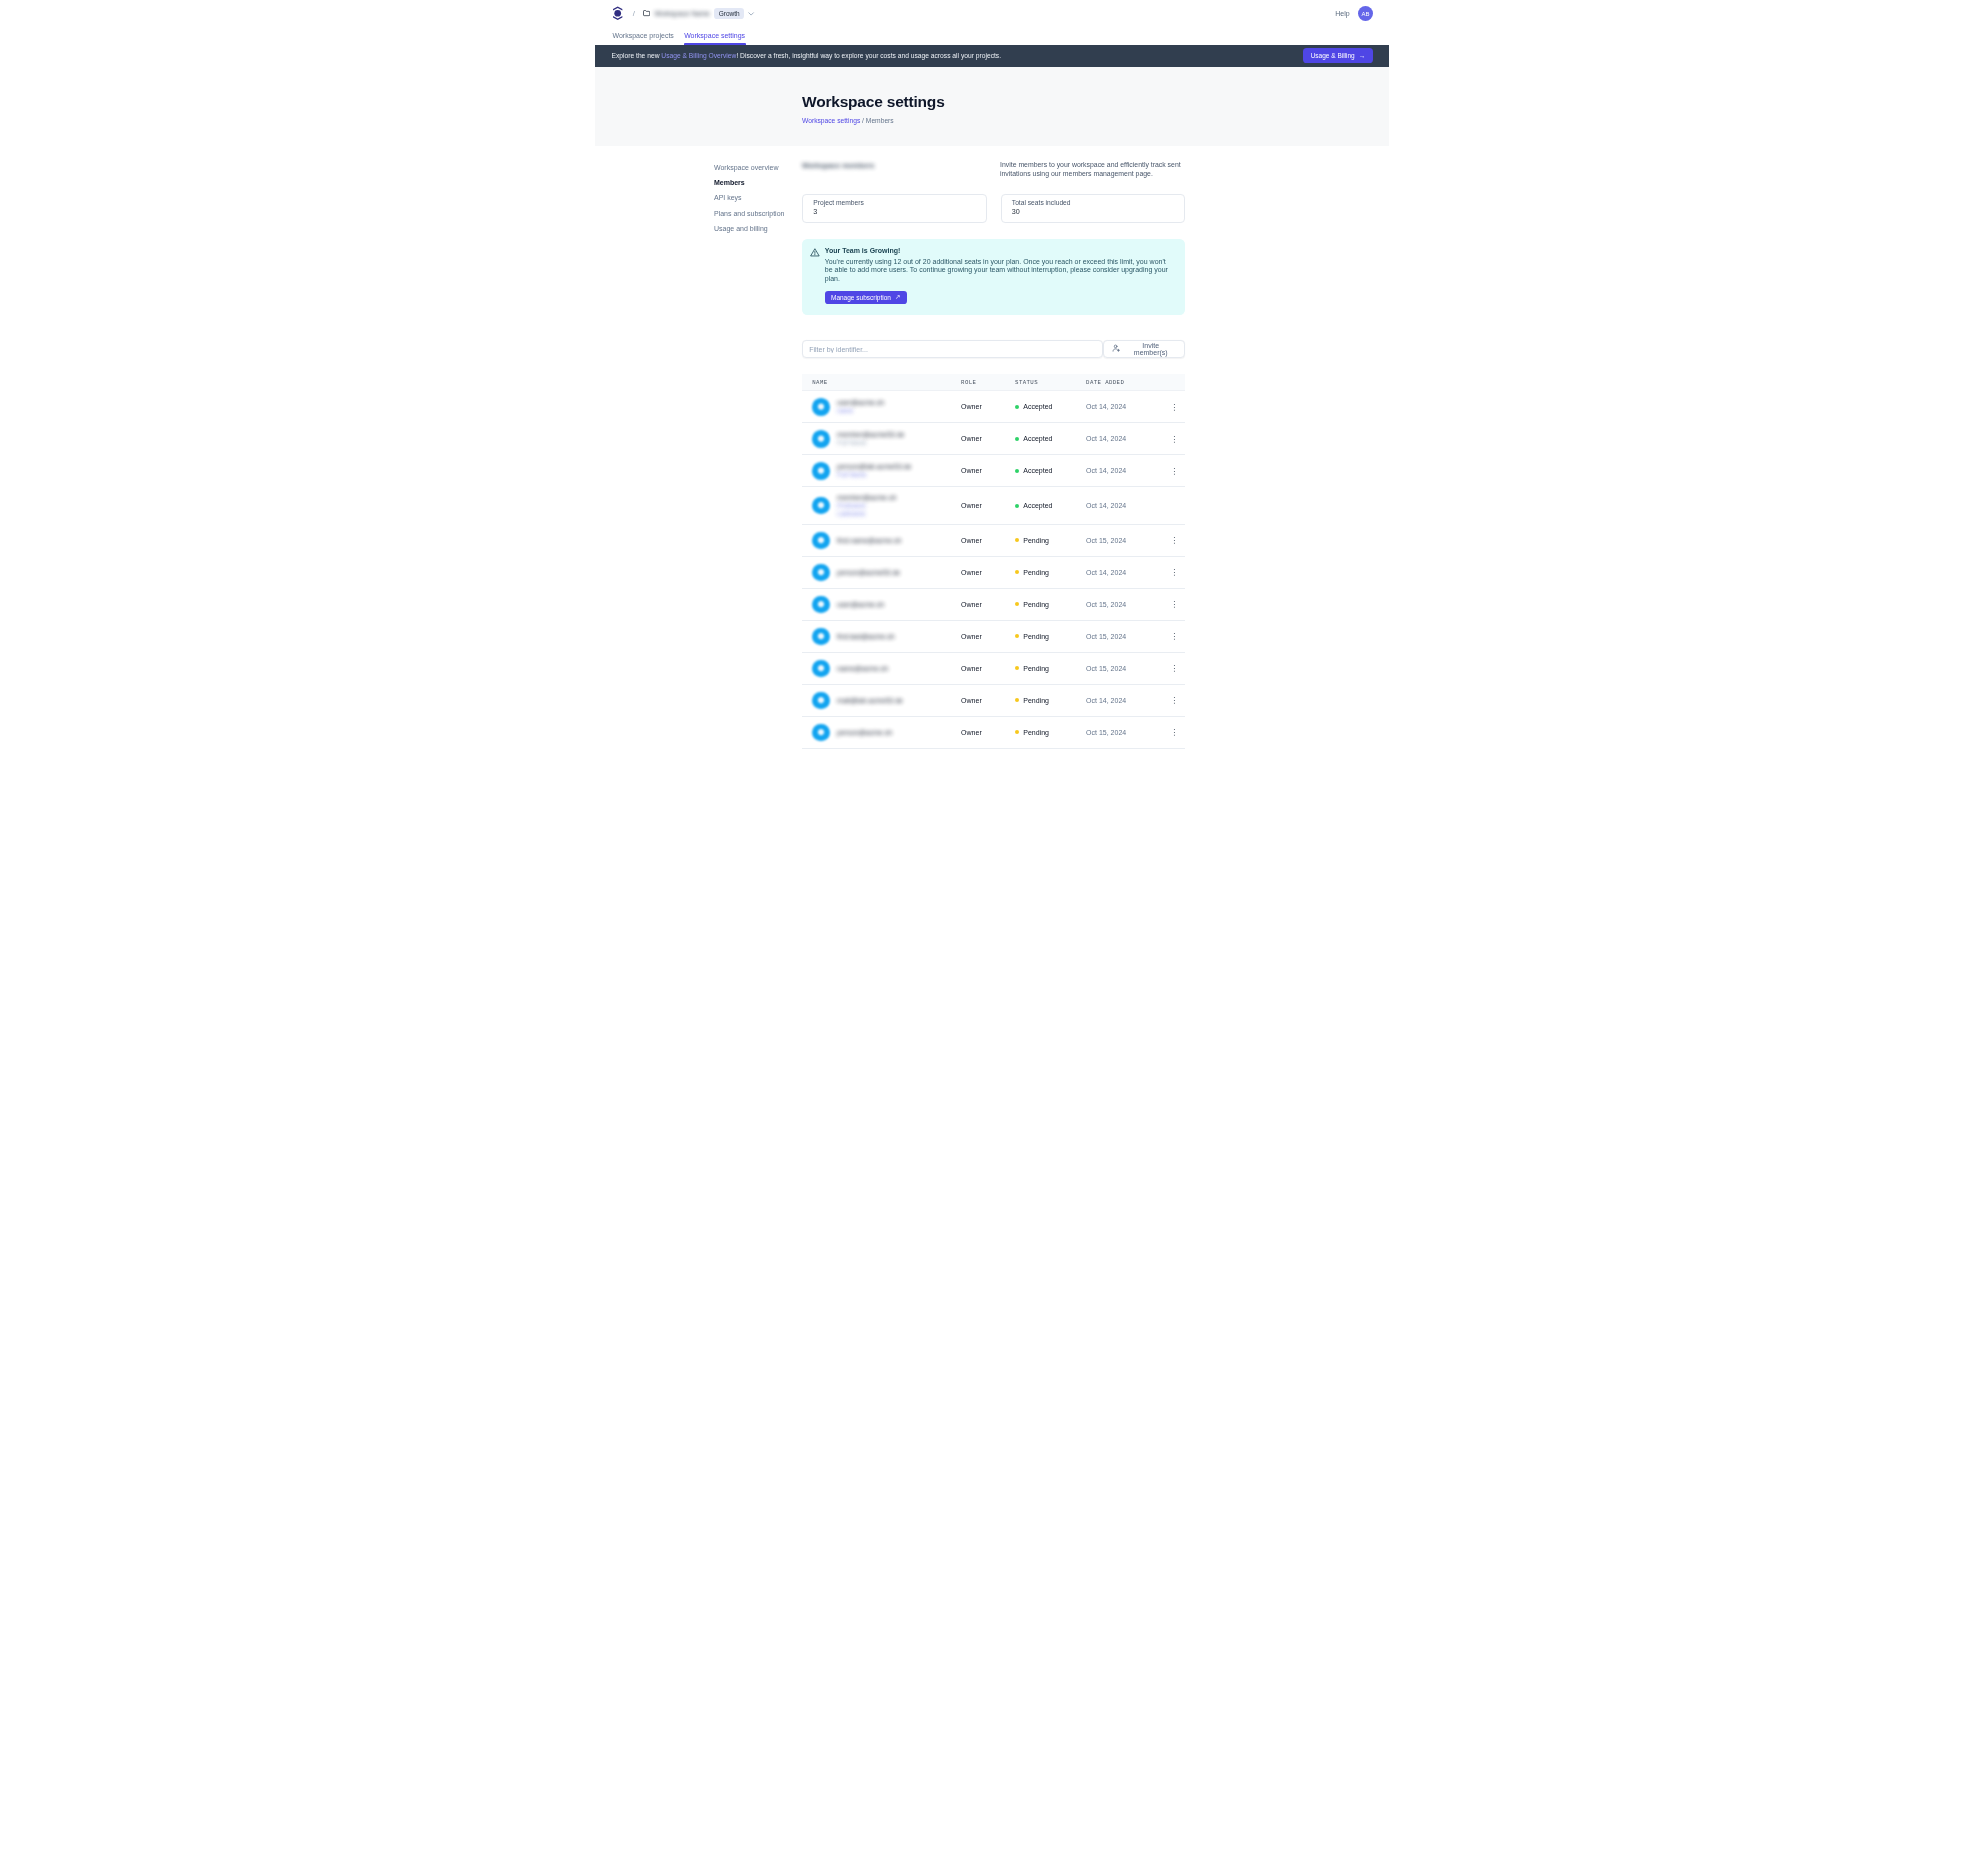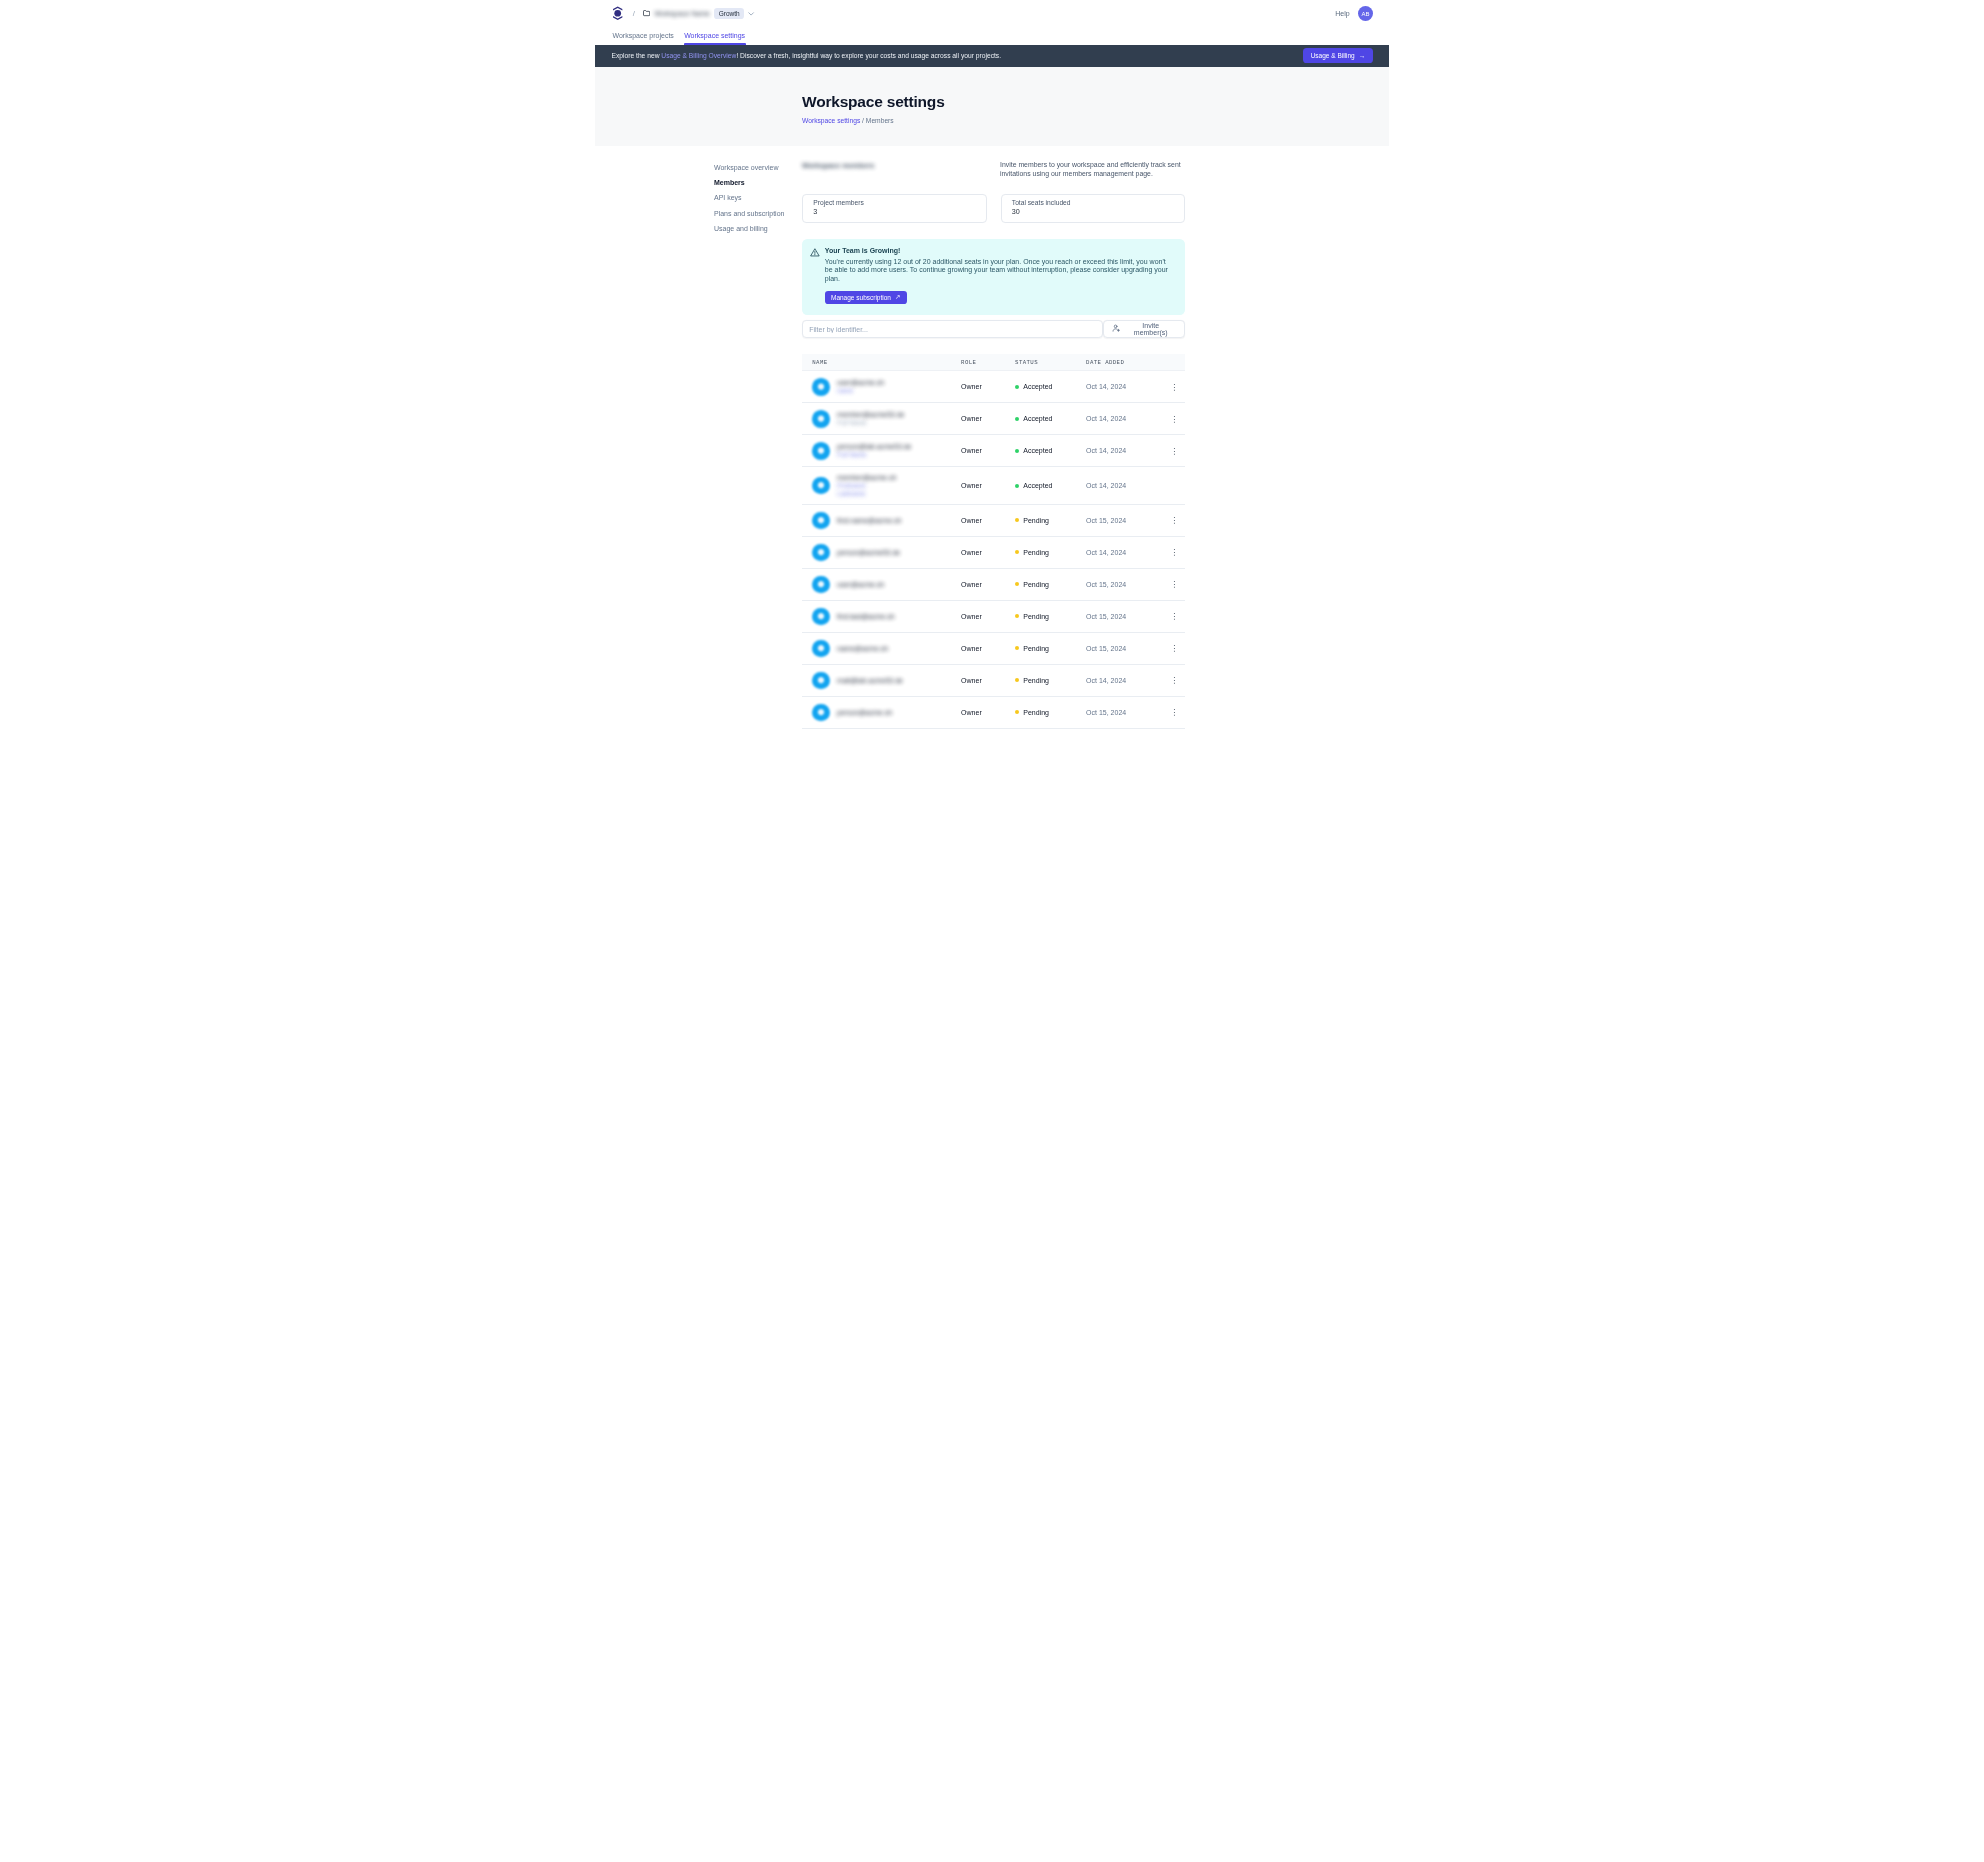--- a/index.html
+++ b/index.html
@@ -67,21 +67,21 @@
 
   
   .alert{margin-top:15.5px;background:var(--alert_bg);border-radius:5.2px;padding:8.8px 10.3px 11.4px 8.3px;display:flex;gap:4.7px;}
   .alert-icon{flex:none;margin-top:0.5px;}
   .alert-title{font-size:7px;font-weight:700;color:var(--alert_title);}
   .alert-body{margin-top:3.1px;font-size:7px;line-height:8.5px;color:var(--alert_body);max-width:349px;}
   .alert-btn{margin-top:7.8px;background:var(--accent);color:#fff;border:none;border-radius:3.1px;height:13px;
     padding:0 6.2px;font-size:6.5px;font-weight:500;display:inline-flex;align-items:center;gap:4.1px;cursor:pointer;}
 
   
-  .toolbar{display:flex;margin-top:5px;}
+  .toolbar{display:flex;margin-top:25px;}
   .filter-input{width:303px;height:17.6px;border:0.5px solid var(--border);border-radius:4.1px;padding:0 6.2px;
     font-size:7px;color:#1f2937;outline:none;box-shadow:0 0.5px 1px rgba(16,24,40,.04);}
   .filter-input::placeholder{color:var(--text_light);}
   .invite-btn{margin-left:auto;height:17.6px;padding:0 7.2px;background:#fff;border:0.5px solid var(--border);
     border-radius:4.1px;font-size:7px;color:#51617a;display:flex;align-items:center;gap:4.7px;cursor:pointer;
     box-shadow:0 0.5px 1px rgba(16,24,40,.05);}
 
   
   .table{margin-top:16px;}
   .t-head,.t-row{display:grid;grid-template-columns:155px 54px 71px 82px 21px;}

